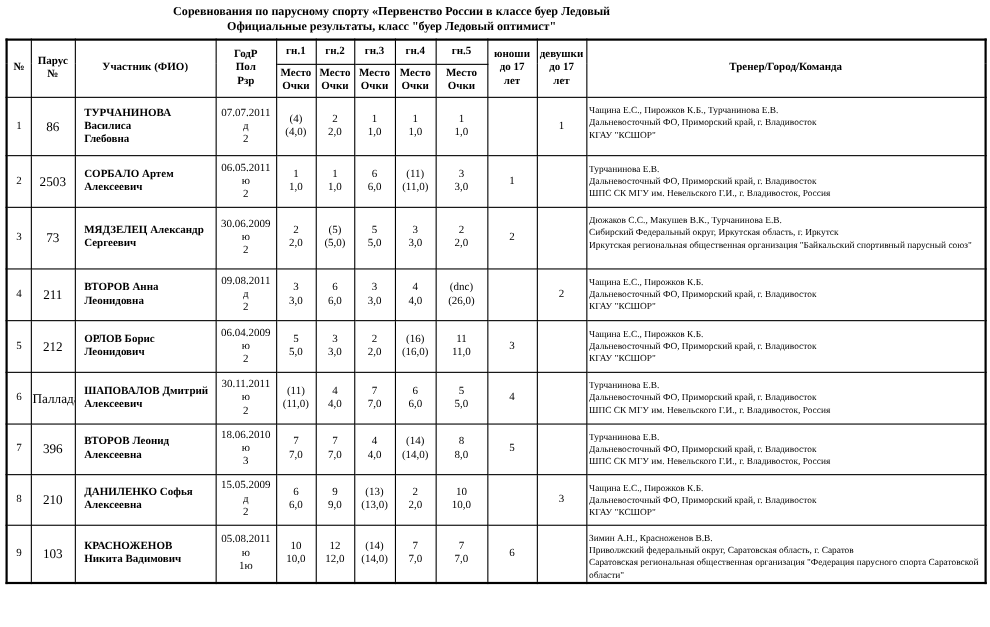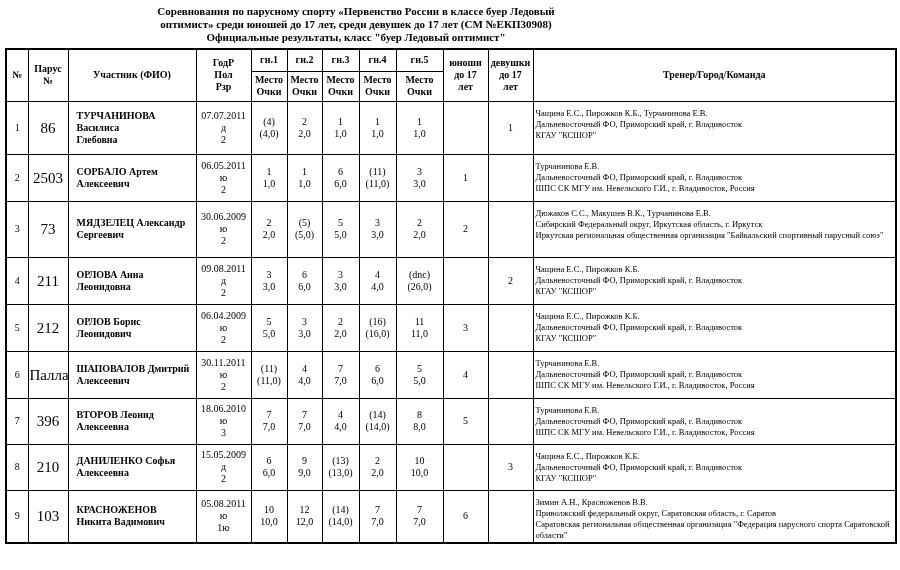--- a/index.html
+++ b/index.html
@@ -42,21 +42,21 @@
   td {
     font-size: 10px;
     line-height: 12px;
   }
   .hdr-top { height: 22px; }
   .hdr-bot { height: 30px; }
   .c-num, .c-sail, .c-info, .c-race, .c-boys, .c-girls {
     text-align: center;
     white-space: pre-line;
   }
-  .c-sail { font-size: 15px; padding: 1px 1px; }
+  .c-sail { font-size: 12px; padding: 1px 1px; }
   .c-name {
     font-weight: bold;
     white-space: pre-line;
     text-align: left;
     padding-left: 8px;
     margin-top: 35px;
   }
   .c-trainer {
     font-size: 8.5px;
     line-height: 11px;
@@ -67,21 +67,20 @@
     padding-top: 6px;
   }
 </style>
 </head>
 <body>
 
 <div class="doc">
 
   <div class="titles">
     <div>Соревнования по парусному спорту «Первенство России в классе буер Ледовый</div>
-    <div>оптимист» среди юношей до 17 лет, среди девушек до 17 лет  (СМ №ЕКП30908)</div>
     <div>Официальные результаты, класс "буер Ледовый оптимист"</div>
   </div>
 
   <table class="results">
     <colgroup>
       <col style="width:22px">
       <col style="width:40px">
       <col style="width:128px">
       <col style="width:55px">
       <col style="width:36px">
@@ -197,21 +196,21 @@
 2,0</td>
           <td class="c-boys">2</td>
           <td class="c-girls"></td>
           <td class="c-trainer">Дюжаков С.С., Макушев В.К., Турчанинова Е.В.
 Сибирский Федеральный округ, Иркутская область, г. Иркутск
 Иркутская региональная общественная организация "Байкальский спортивный парусный союз"</td>
         </tr>
         <tr style="height: 47px;">
           <td class="c-num">4</td>
           <td class="c-sail">211</td>
-          <td class="c-name">ОРЛОВА Анна
+          <td class="c-name">ВТОРОВ Анна
 Леонидовна</td>
           <td class="c-info">09.08.2011
 д
 2</td>
           <td class="c-race">3
 3,0</td>
           <td class="c-race">6
 6,0</td>
           <td class="c-race">3
 3,0</td>

